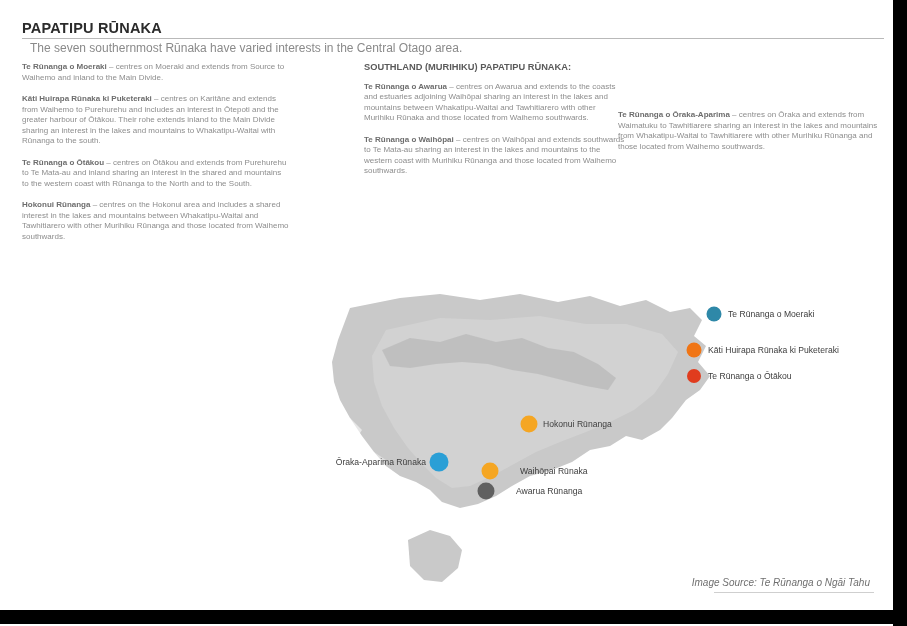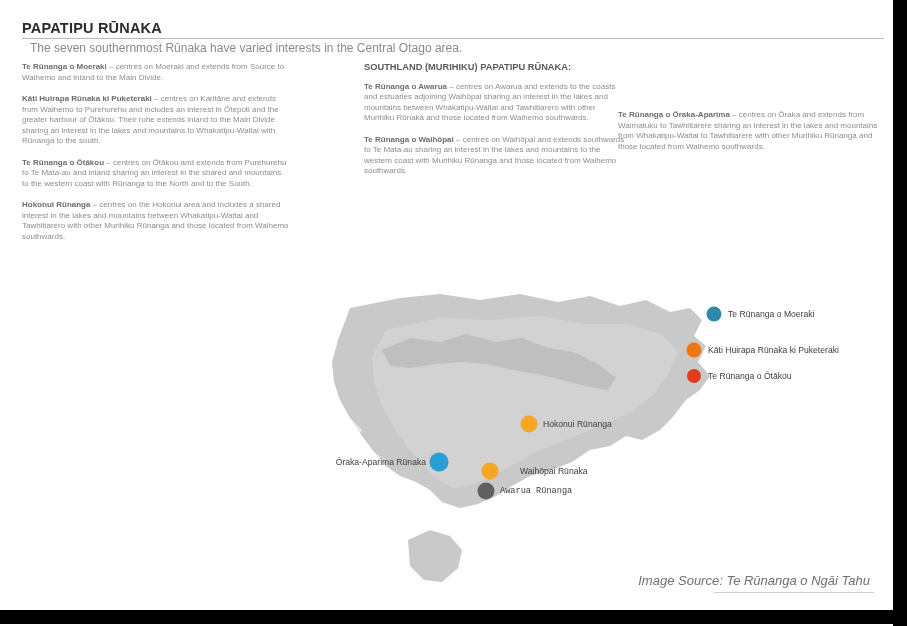--- a/index.html
+++ b/index.html
@@ -98,21 +98,21 @@
   }
   #map-canvas {
     position: absolute;
     inset: 0;
     background: #ffffff;
   }
   .map-credit {
     position: absolute;
     right: 14px;
     bottom: 16px;
-    font-size: 13px;
+    font-size: 10px;
     font-style: italic;
     color: #6f6f6f;
   }
   .map-credit-rule {
     position: absolute;
     right: 10px;
     bottom: 11px;
     width: 160px;
     height: 1px;
     background: #cfcfcf;
@@ -218,19 +218,19 @@
     <div class="pin" style="left:239px; top:134px; width:17px; height:17px; background:#f5a623;"></div>
     <div class="pin-label" style="left:253px; top:134px;">Hokonui Rūnanga</div>
 
     <div class="pin" style="left:149px; top:172px; width:19px; height:19px; background:#2a9fd6;"></div>
     <div class="pin-label left" style="right:458px; top:172px;">Ōraka-Aparima Rūnaka</div>
 
     <div class="pin" style="left:200px; top:181px; width:17px; height:17px; background:#f5a623;"></div>
     <div class="pin-label" style="left:214px; top:181px;margin-left:16px;">Waihōpai Rūnaka</div>
 
     <div class="pin" style="left:196px; top:201px; width:17px; height:17px; background:#606060;"></div>
-    <div class="pin-label" style="left:210px; top:201px;font-family:Liberation Mono, monospace;">Awarua Rūnanga</div>
+    <div class="pin-label" style="left:226px; top:201px;">Awarua Rūnanga</div>
   </div>
 
   <div class="footer-accent"></div>
   <div class="footer-bar"></div>
 
 </div>
 
 </body></html>

